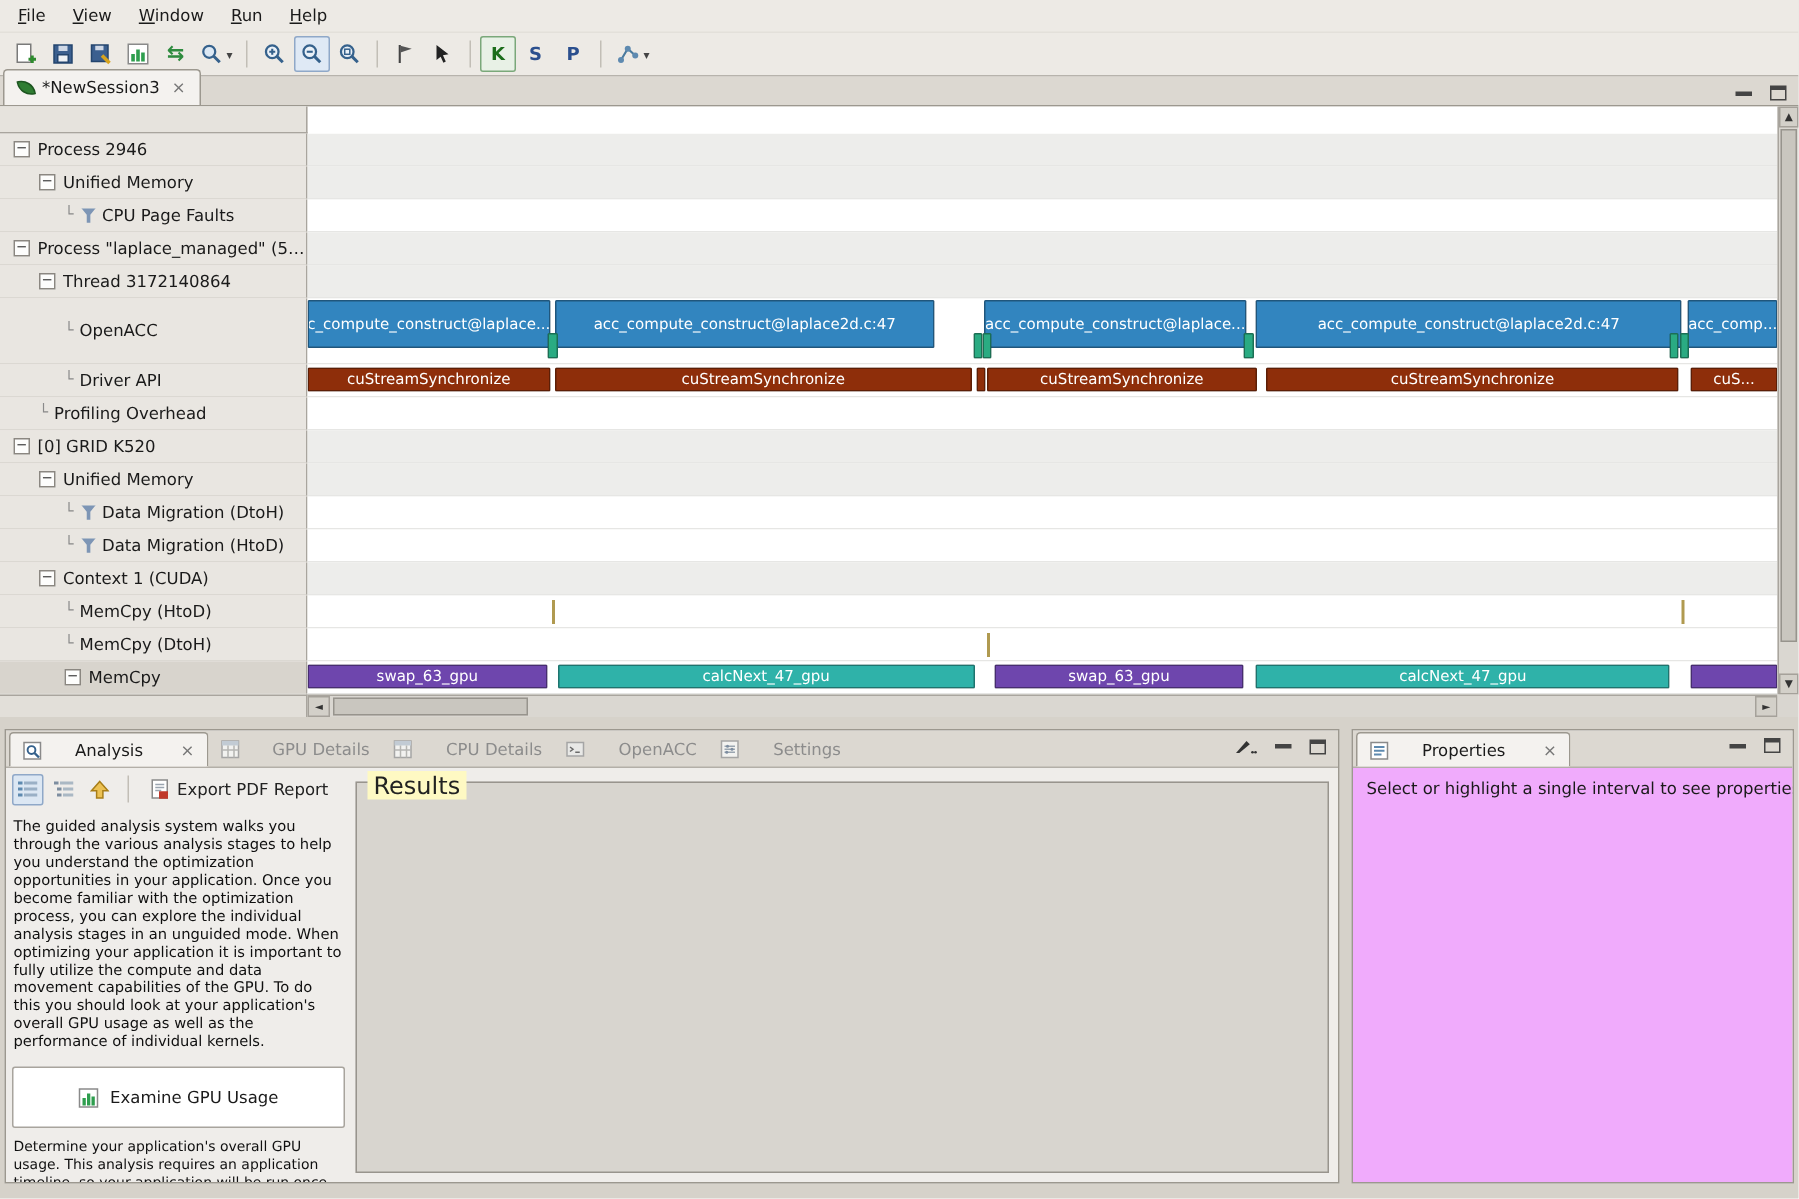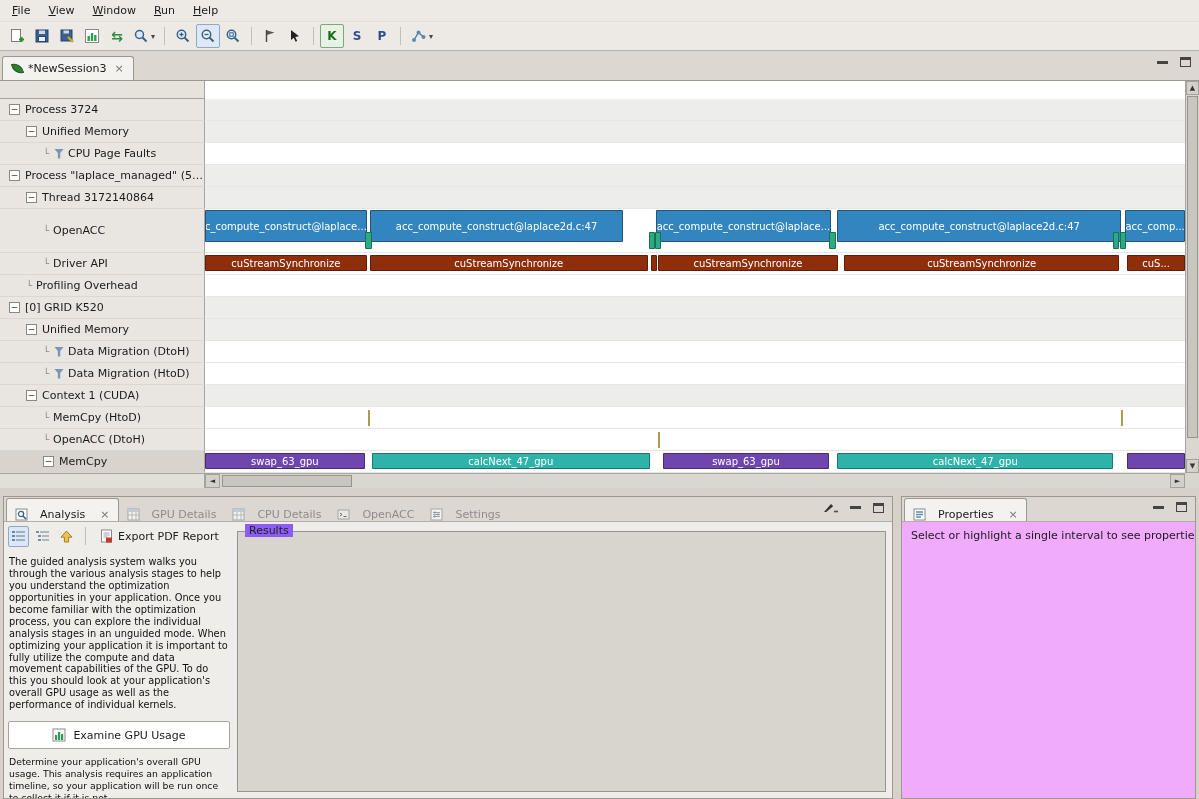--- a/index.html
+++ b/index.html
@@ -16,21 +16,21 @@
   .tbtn{height:24px;min-width:24px;display:flex;align-items:center;justify-content:center;border:1px solid transparent;border-radius:2px;padding:0 2px}
   .tbtn.pressed{border-color:#8fa8c8;background:#dfe9f5}
   .tbtn.pressed-green{border-color:#7aa87a;background:#e8f1e6}
   .tsep{width:1px;height:18px;background:#c2beb6;margin:0 5px;flex:none}
   .tcaret{font-size:8px;color:#444;margin-left:2px}
   .kletter{font-weight:bold;font-size:12px}
   .k-green{color:#1b6e1b}.k-blue{color:#2b4f8e}
   .glyph-compare{color:#2e8b3e;font-size:14px;font-weight:bold}
 
   
-  .editor-tabs{height:30px;background:#dcd8d1;display:flex;align-items:flex-end;padding:2px 2px 0;position:relative;border-bottom:1px solid #9c988f}
+  .editor-tabs{height:20px;background:#dcd8d1;display:flex;align-items:flex-end;padding:2px 2px 0;position:relative;border-bottom:1px solid #9c988f}
   .etab{height:24px;background:#f4f2ef;border:1px solid #9c988f;border-bottom:none;border-radius:3px 3px 0 0;display:flex;align-items:center;gap:5px;padding:0 9px}
   .leaf{width:11px;height:11px;background:#2f7d32;border:1px solid #1d5520;border-radius:0 90% 0 90%;transform:rotate(-12deg);flex:none}
   .tab-close{color:#777;font-size:11px;margin-left:3px}
   .editor-controls,.panel-controls{position:absolute;right:8px;top:6px;display:flex;gap:12px;align-items:center}
   .win-min{width:11px;height:3px;background:#444}
   .win-max{width:11px;height:10px;border:1px solid #444;border-top:3px solid #444}
   .pmenu svg{display:block}
 
   
   .timeline{position:relative;height:407px;background:#fff}
@@ -68,37 +68,37 @@
   .hs-thumb{position:absolute;top:1px;bottom:1px;left:2px;width:130px;background:#c9c6bf;border:1px solid #97948d}
   .corner{position:absolute;bottom:0;right:0;width:14px;height:15px;background:#d9d6d0}
 
   
   .sash{height:8px}
   .bottom{height:307px;display:flex;gap:8px;padding:0 3px 4px}
   .panel{background:#efedea;border:1px solid #9c988f;display:flex;flex-direction:column;overflow:hidden}
   .panel.analysis{width:890px;flex:none}
   .panel.properties{flex:1}
   .ptabs{height:25px;background:#dcd8d1;display:flex;align-items:flex-end;padding:1px 2px 0;position:relative;border-bottom:1px solid #b3afa8;flex:none}
-  .ptab{height:23px;display:flex;align-items:flex-end;gap:12px;padding:0 8px;color:#8c8c8c}
+  .ptab{height:23px;display:flex;align-items:center;gap:22px;padding:0 8px;color:#8c8c8c}
   .ptab.active{background:#f4f2ef;border:1px solid #9c988f;border-bottom:none;border-radius:3px 3px 0 0;color:#1a1a1a}
   .ptabs .panel-controls{top:5px}
   .ticon{display:flex;flex:none}
 
   .an-body{flex:1;display:flex;overflow:hidden}
   .an-leftcol{width:230px;flex:none;display:flex;flex-direction:column;padding:0 2px;overflow:hidden}
   .an-toolbar{height:28px;flex:none;display:flex;align-items:center;gap:3px;padding:0 2px}
   .vbtn{width:21px;height:21px;display:flex;align-items:center;justify-content:center;border:1px solid transparent;border-radius:2px}
   .vbtn.pressed{border-color:#8fa8c8;background:#dce7f3}
   .export-btn{display:flex;align-items:center;gap:5px;padding:0 6px;height:22px;color:#222}
   .an-section-header{flex:none;margin:4px 2px 0;padding:4px 6px;background:linear-gradient(#cfddec,#a9c2da);border:1px solid #7f9cba;font-weight:bold;font-size:11px;color:#10304f}
   .an-desc{flex:none;padding:6px 4px 2px 3px;font-size:9.8px;line-height:1.22;color:#101010}
-  .examine-btn{flex:none;margin:8px 2px 4px;background:#fff;border:1px solid #a8a49d;border-radius:2px;height:28px;display:flex;align-items:center;justify-content:center;gap:7px}
+  .examine-btn{flex:none;margin:8px 2px 4px;background:#fff;border:1px solid #a8a49d;border-radius:2px;height:41px;display:flex;align-items:center;justify-content:center;gap:7px}
   .an-footer{flex:1;padding:3px 3px 0;font-size:9.3px;line-height:1.28;color:#101010;overflow:hidden}
   .results{flex:1;margin:9px 6px 6px 3px;border:1px solid #98948d;position:relative;background:#d8d5cf}
-  .results-label{position:absolute;top:-8px;left:7px;background:#8b5cf6;padding:0 4px;font-size:11px;color:#222}
+  .results-label{position:absolute;top:-8px;left:7px;background:#fef9c3;padding:0 4px;font-size:16px;color:#222}
 
   .prop-body{flex:1;display:flex;flex-direction:row;padding:7px 9px 9px;overflow:hidden;background:#f0abfc}
   .prop-hint{flex:none;margin-bottom:7px}
   .prop-box{flex:1;background:#fff;border:1px solid #b3afa8}
 </style>
 </head>
 <body>
 
 <div class="menubar">
     <span class="menu-item"><u>F</u>ile</span>
@@ -217,21 +217,21 @@
 
 <div class="timeline">
   <div class="tl-ruler-row">
     <div class="tl-corner"></div>
   </div>
   <div class="tl-rows">
       <div class="t-row">
         <div class="tree-cell">
           <span class="indent" style="width: 9px;"></span>
           <span class="toggle">−</span>
-          <span class="tree-label">Process 3724</span>
+          <span class="tree-label">Process 2946</span>
         </div>
         <div class="canvas-cell shade"></div>
       </div>
       <div class="t-row">
         <div class="tree-cell">
           <span class="indent" style="width: 26px;"></span>
           <span class="toggle">−</span>
           <span class="tree-label">Unified Memory</span>
         </div>
         <div class="canvas-cell shade"></div>
@@ -354,21 +354,21 @@
         </div>
         <div class="canvas-cell">
           <div class="mark" style="left: 16.6%; background: rgb(176, 154, 80);"></div>
           <div class="mark" style="left: 93.5%; background: rgb(176, 154, 80);"></div>
         </div>
       </div>
       <div class="t-row">
         <div class="tree-cell">
           <span class="indent" style="width: 43px;"></span>
           <span class="connector">└</span>
-          <span class="tree-label">OpenACC (DtoH)</span>
+          <span class="tree-label">MemCpy (DtoH)</span>
         </div>
         <div class="canvas-cell">
           <div class="mark" style="left: 46.2%; background: rgb(176, 154, 80);"></div>
         </div>
       </div>
       <div class="t-row">
         <div class="tree-cell selected">
           <span class="indent" style="width: 43px;"></span>
           <span class="toggle">−</span>
           <span class="tree-label">MemCpy</span>

